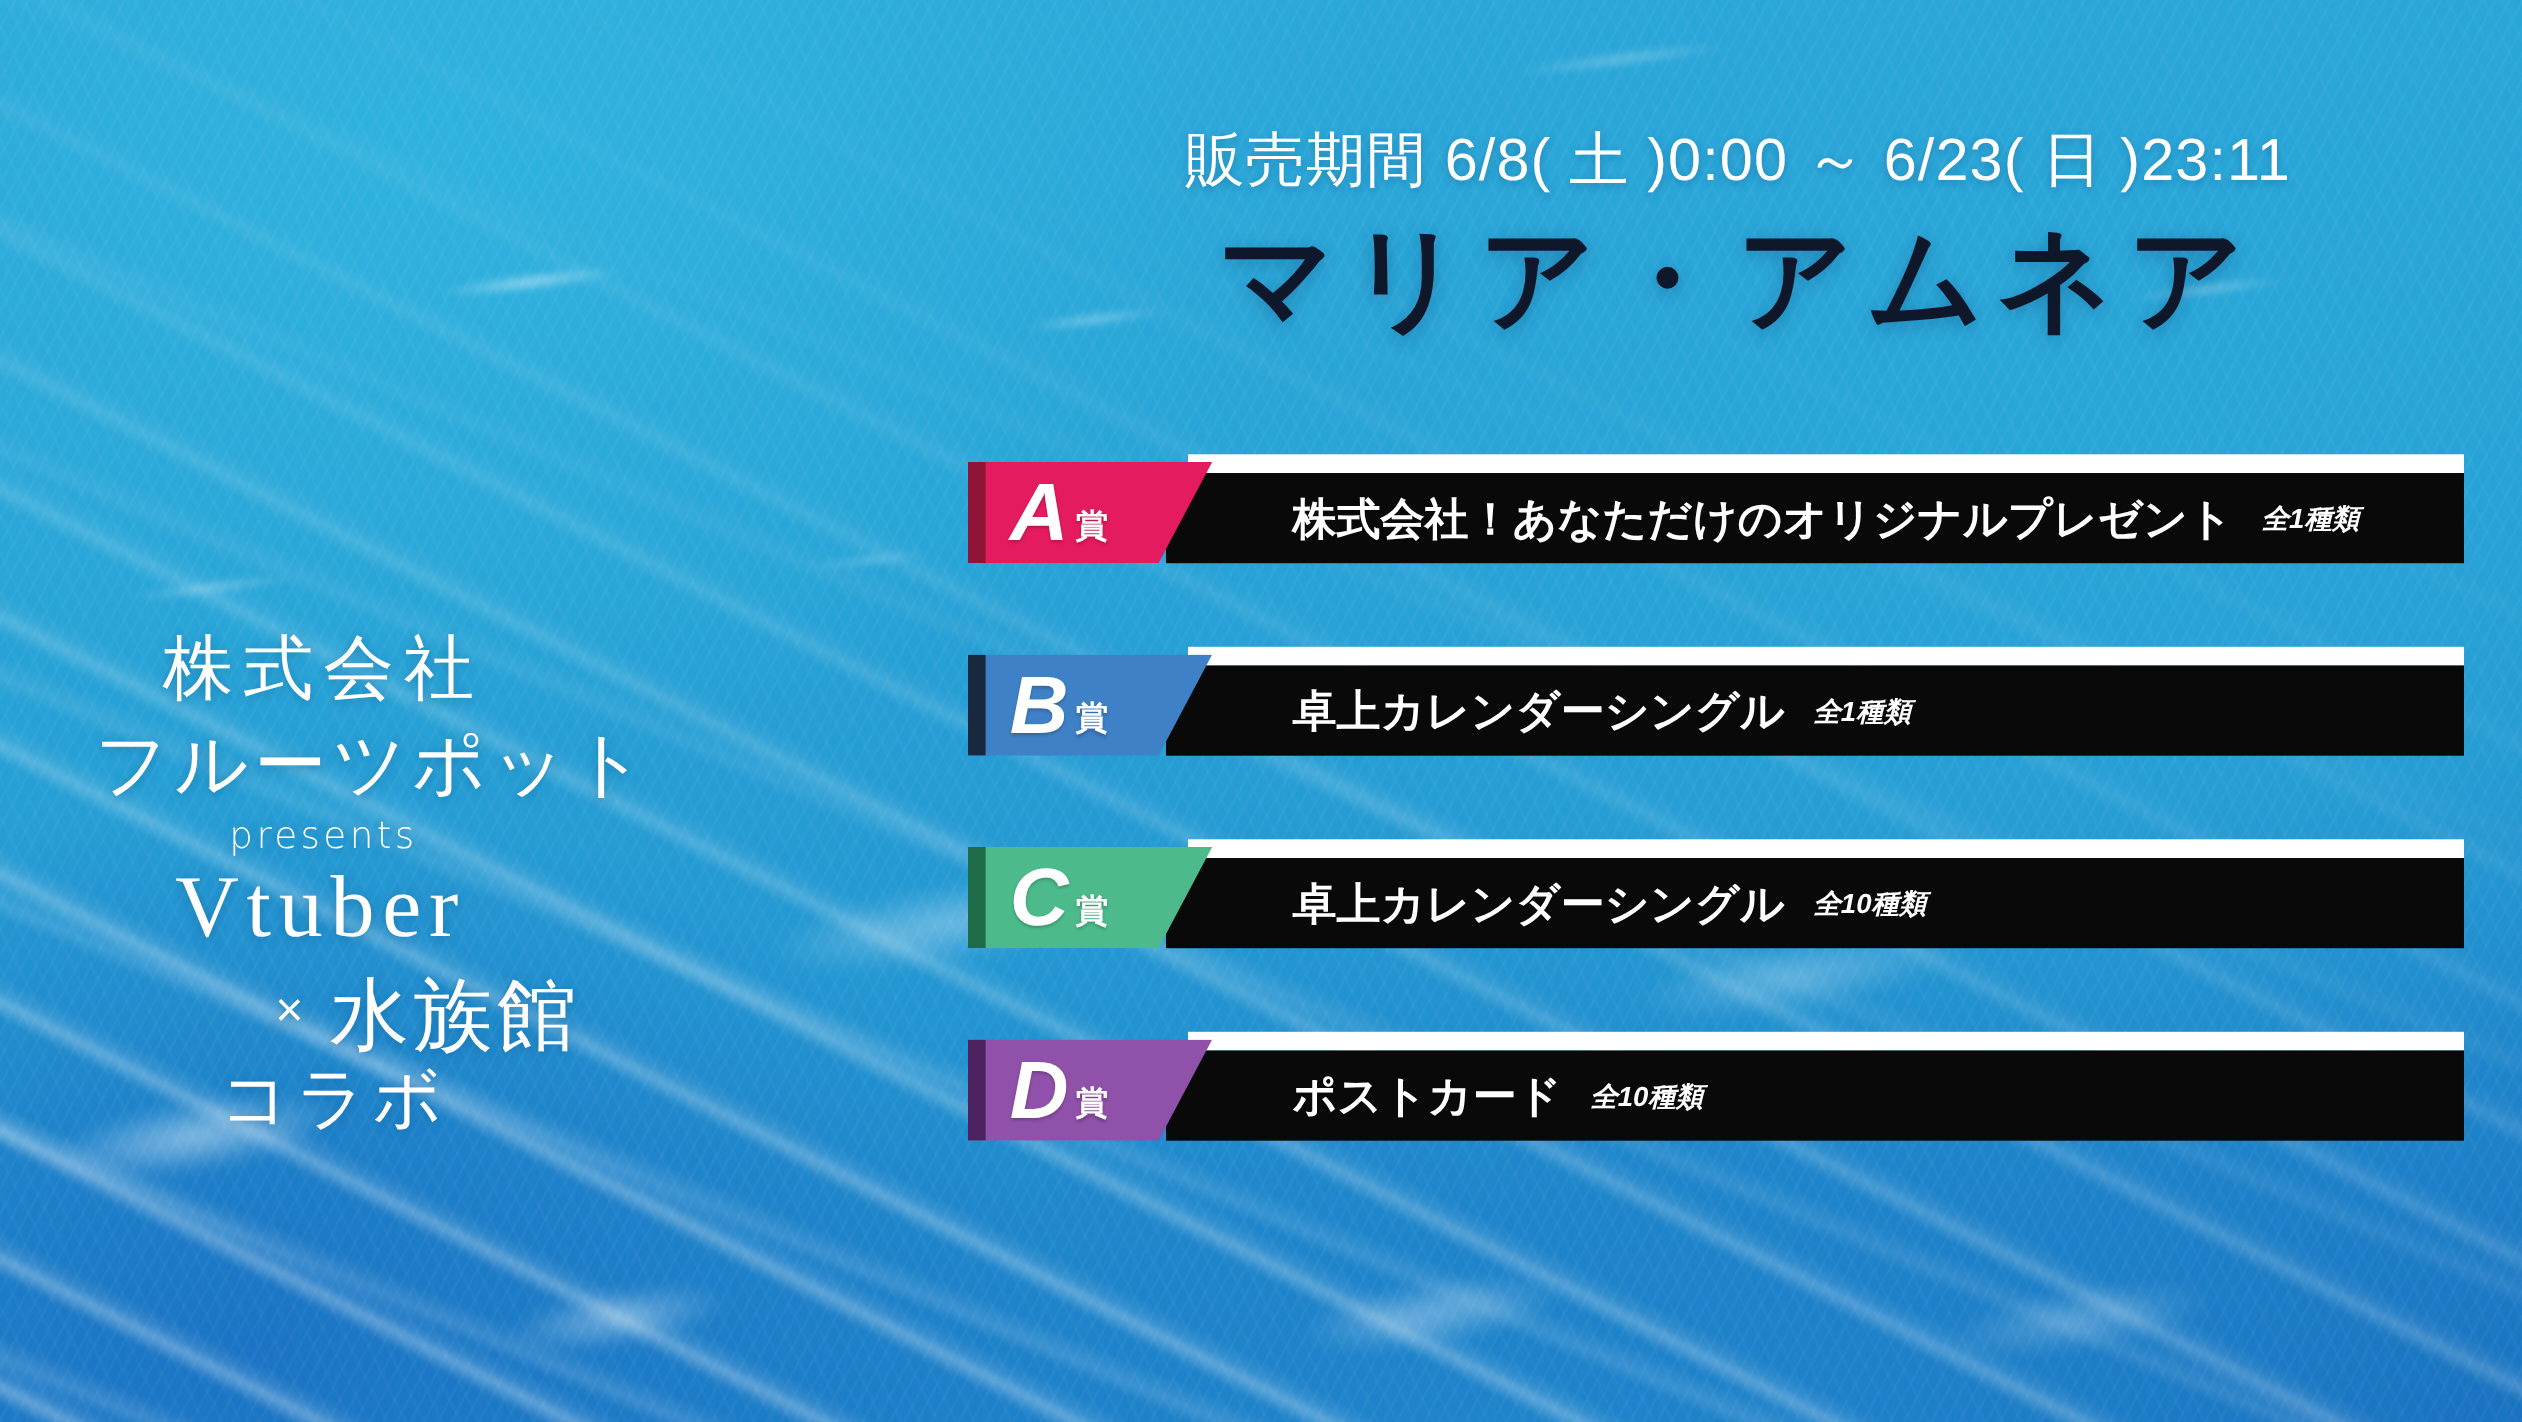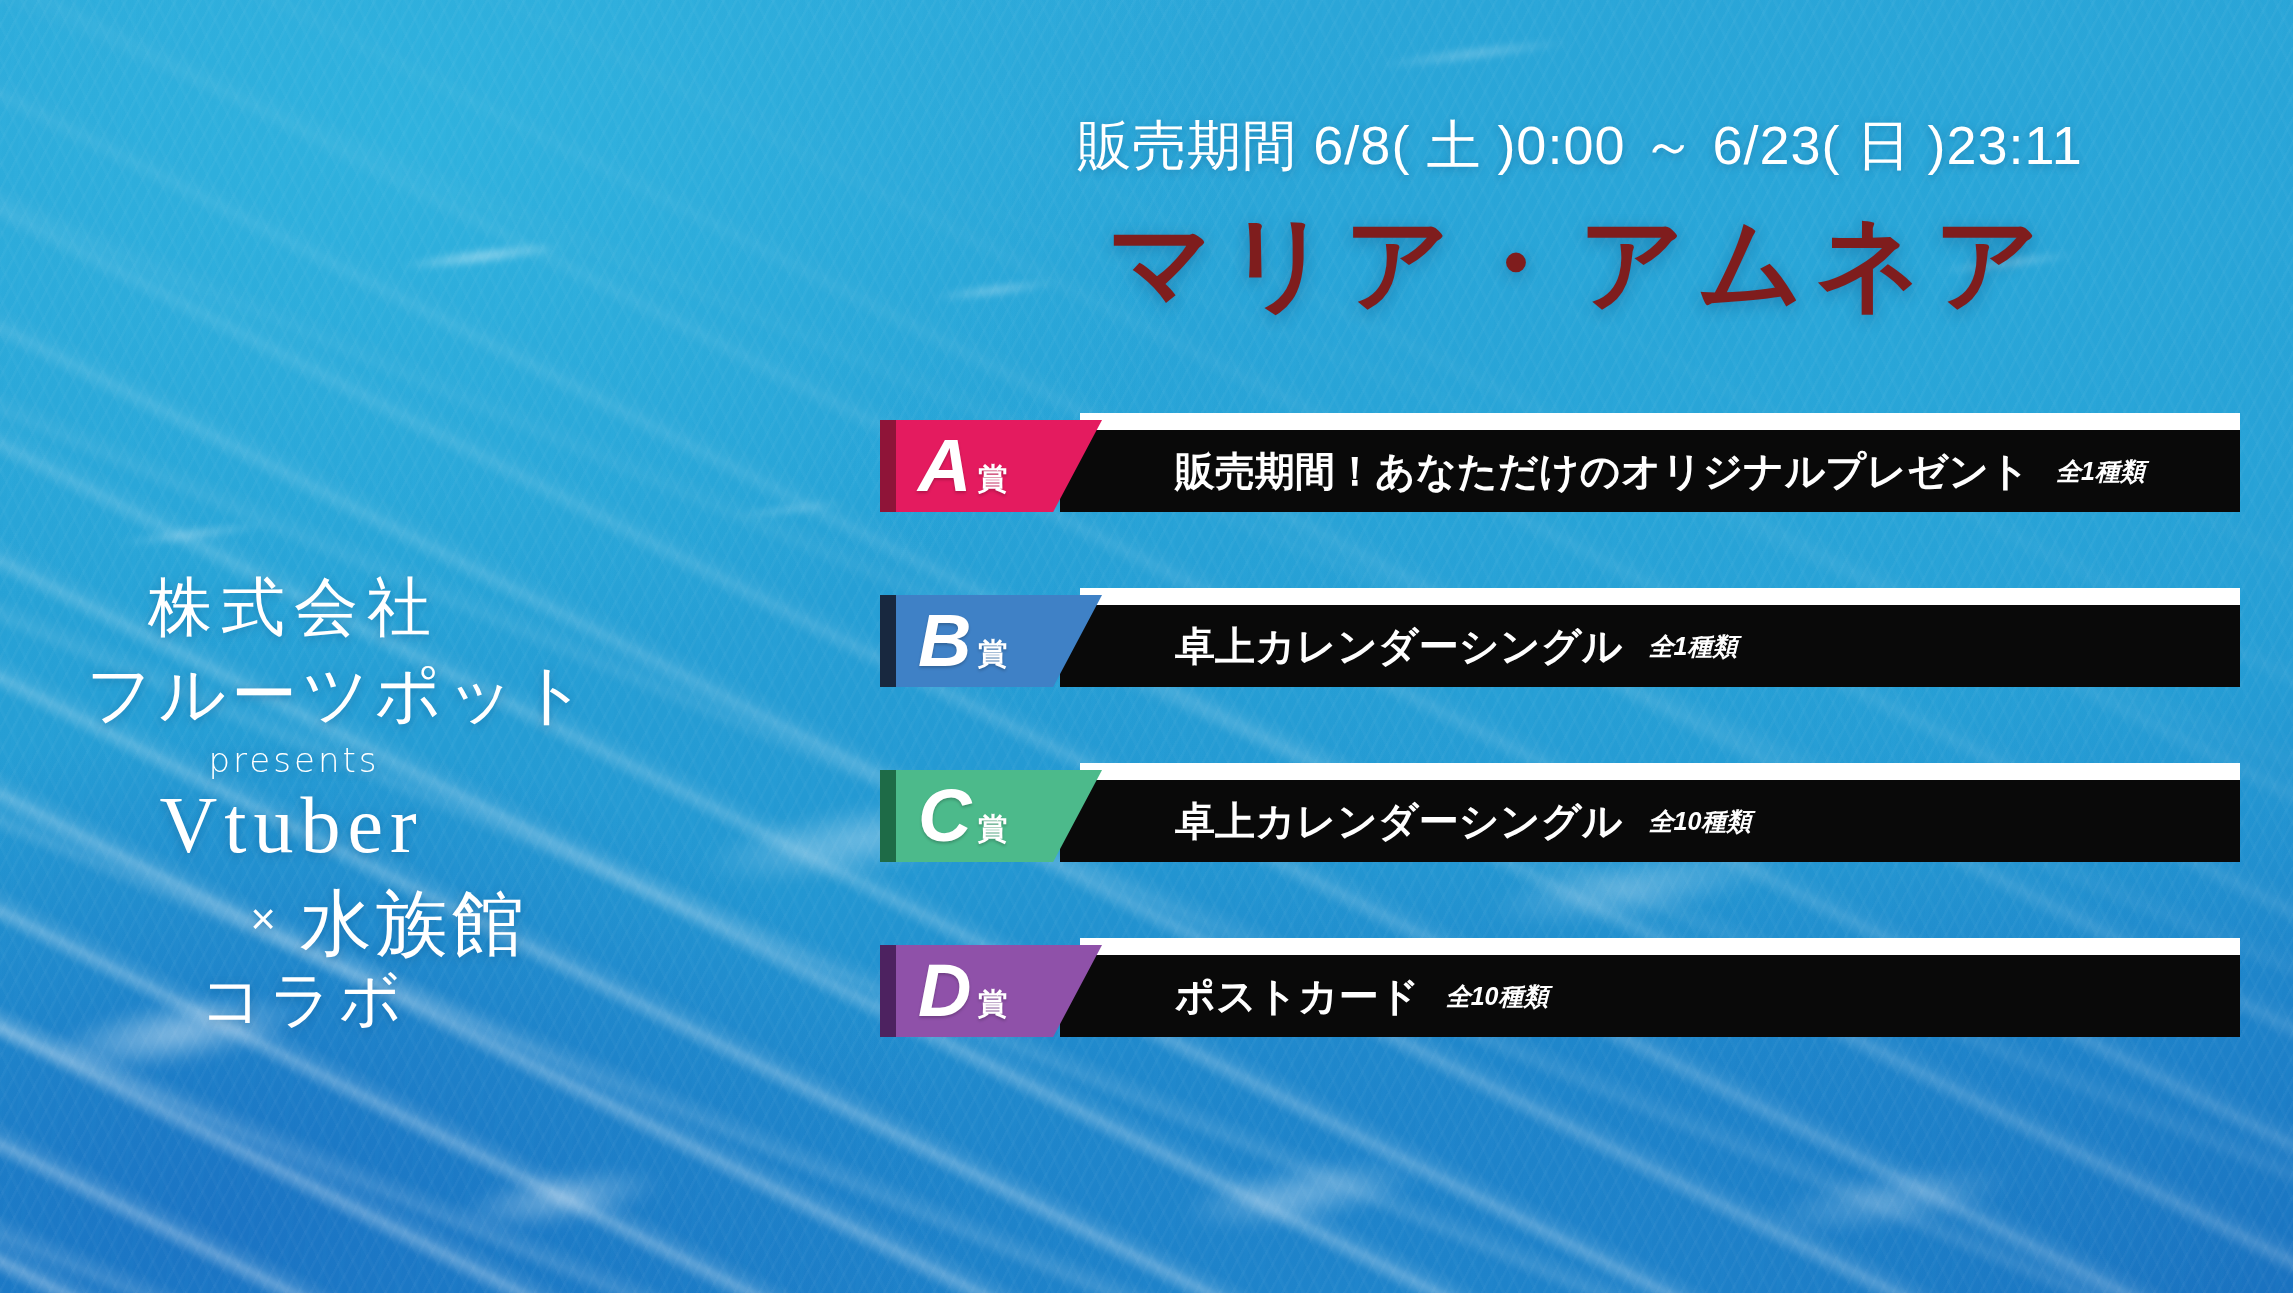--- a/index.html
+++ b/index.html
@@ -183,27 +183,27 @@
     font-size: 54px;
     letter-spacing: 1px;
     color: #ffffff;
     white-space: nowrap;
     text-shadow: 0 2px 8px rgba(8,60,105,.30);
   }
 
   .series-title {
     position: absolute;
     left: 0;
-    top: 195px;
+    top: 185px;
     width: 1400px;
     text-align: center;
     font-size: 104px;
     font-weight: 700;
     letter-spacing: 12px;
-    color: #7f1d1d;
+    color: #0f172a;
     white-space: nowrap;
     text-shadow: 0 4px 16px rgba(8,60,105,.32);
   }
 
   
   .prize-list {
     position: absolute;
     left: 0;
     top: 413px;
     width: 1413px;
@@ -324,21 +324,21 @@
 
       <div class="prize-row">
         <div class="row-capstrip"></div>
         <div class="row-bar"></div>
         <div class="row-badge" style="background: rgb(228, 27, 95);">
           <div class="badge-stripe" style="background: rgb(143, 20, 56);"></div>
           <span class="badge-letter">A</span>
           <span class="badge-sho">賞</span>
         </div>
         <div class="row-text">
-          <span class="row-name">販売期間！あなただけのオリジナルプレゼント</span>
+          <span class="row-name">株式会社！あなただけのオリジナルプレゼント</span>
           <span class="row-qty">全1種類</span>
         </div>
       </div>
 
       <div class="prize-row">
         <div class="row-capstrip"></div>
         <div class="row-bar"></div>
         <div class="row-badge" style="background: rgb(63, 129, 198);">
           <div class="badge-stripe" style="background: rgb(24, 40, 63);"></div>
           <span class="badge-letter">B</span>

